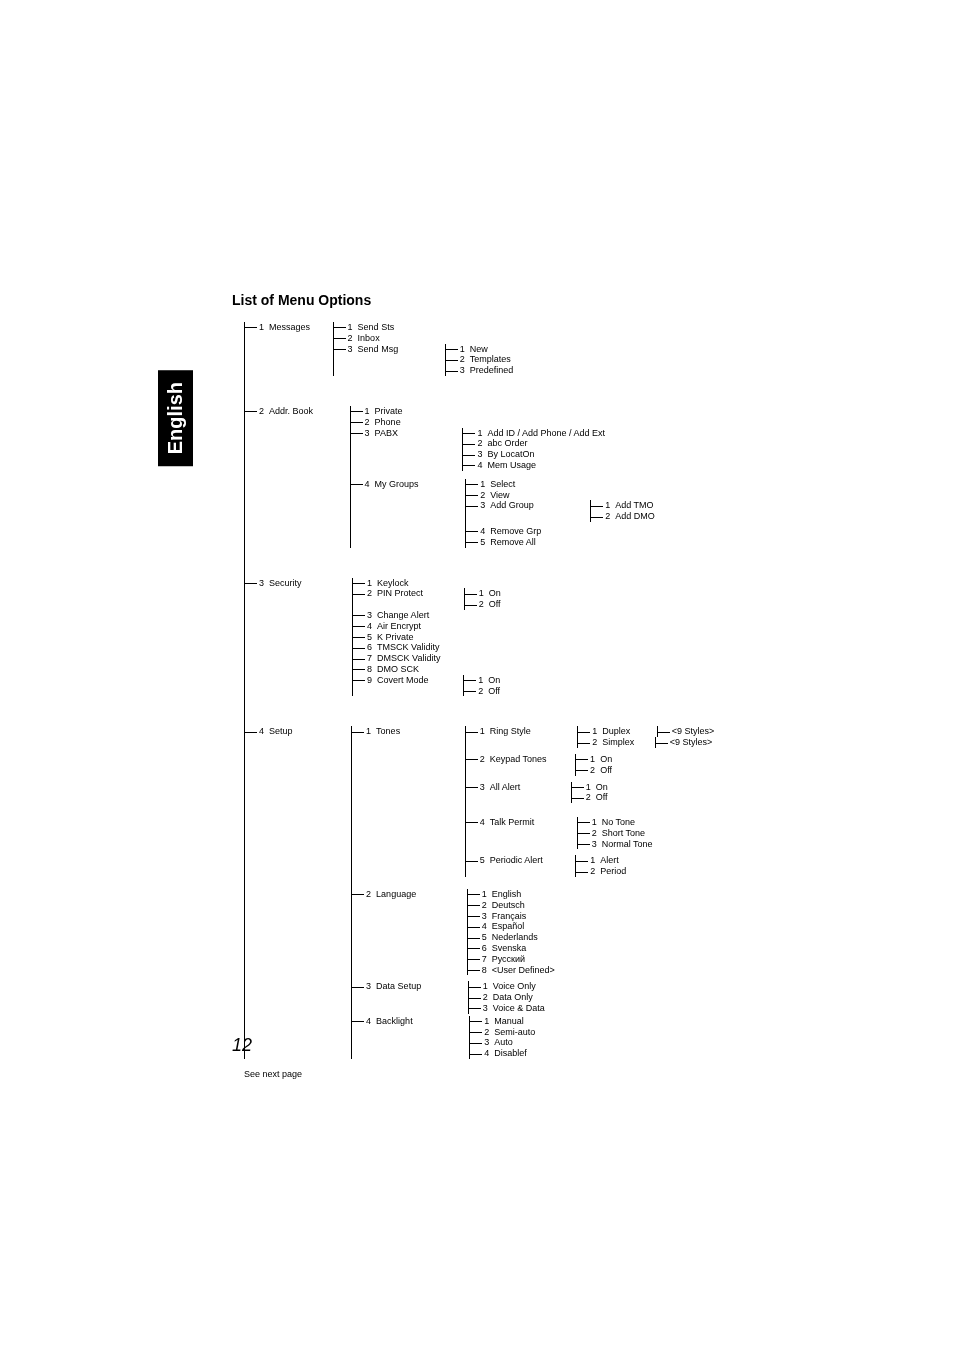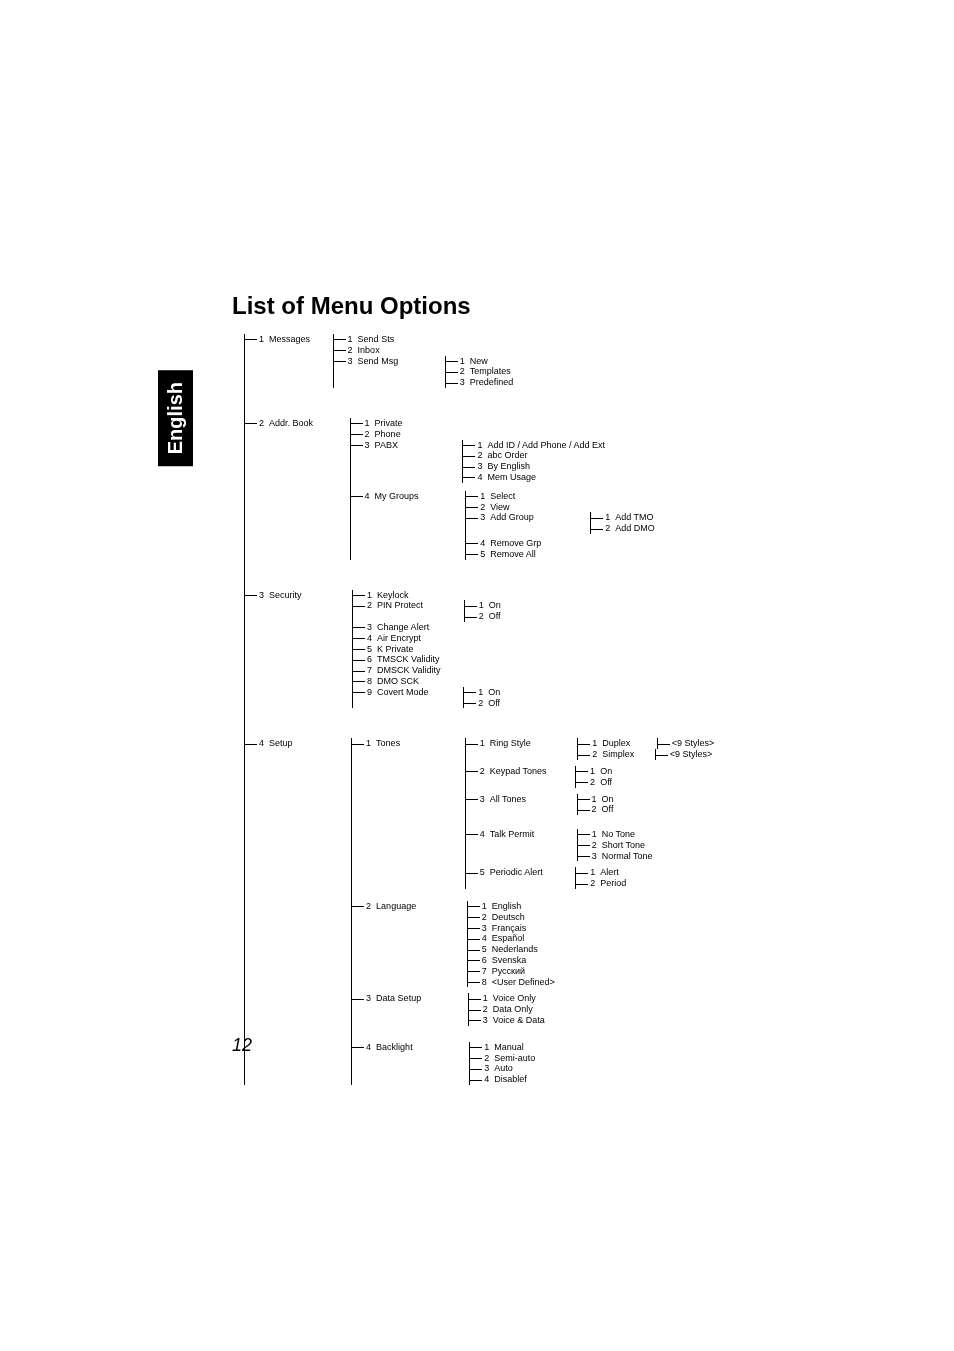--- a/index.html
+++ b/index.html
@@ -20,34 +20,34 @@
     font-weight: bold;
     font-size: 20px;
     writing-mode: vertical-rl;
     padding: 12px 6px;
     transform: rotate(180deg);
   }
   .title {
     position: absolute;
     left: 232px;
     top: 292px;
-    font-size: 24px;
+    font-size: 14px;
     font-weight: bold;
   }
   .page-num {
     position: absolute;
     left: 232px;
     bottom: 295px;
     font-style: italic;
     font-size: 18px;
   }
   .tree {
     position: absolute;
     left: 244px;
-    top: 334px;
+    top: 322px;
     width: 700px;
     font-size: 9px;
     line-height: 1.2;
   }
   .node {
     position: relative;
     padding-left: 14px;
     border-left: 1px solid #000;
   }
   .node.root {
@@ -113,21 +113,21 @@
       <div class="row">
         <span class="inline-gap"><span>2</span>&nbsp;&nbsp;<span>Addr. Book</span></span>
         <span class="sub" style="margin-left:34px">
           <span class="row" style="display:block"><span>1</span>&nbsp;&nbsp;<span>Private</span></span>
           <span class="row" style="display:block"><span>2</span>&nbsp;&nbsp;<span>Phone</span></span>
           <span class="row" style="display:block">
             <span class="inline-gap"><span>3</span>&nbsp;&nbsp;<span>PABX</span></span>
             <span class="sub" style="margin-left:62px">
               <span class="row" style="display:block"><span>1</span>&nbsp;&nbsp;<span>Add ID / Add Phone / Add Ext</span></span>
               <span class="row" style="display:block"><span>2</span>&nbsp;&nbsp;<span>abc Order</span></span>
-              <span class="row" style="display:block"><span>3</span>&nbsp;&nbsp;<span>By English</span></span>
+              <span class="row" style="display:block"><span>3</span>&nbsp;&nbsp;<span>By LocatOn</span></span>
               <span class="row" style="display:block"><span>4</span>&nbsp;&nbsp;<span>Mem Usage</span></span>
             </span>
           </span>
           <span class="row" style="display:block;margin-top:8px">
             <span class="inline-gap"><span>4</span>&nbsp;&nbsp;<span>My Groups</span></span>
             <span class="sub" style="margin-left:44px">
               <span class="row" style="display:block"><span>1</span>&nbsp;&nbsp;<span>Select</span></span>
               <span class="row" style="display:block"><span>2</span>&nbsp;&nbsp;<span>View</span></span>
               <span class="row" style="display:block">
                 <span class="inline-gap"><span>3</span>&nbsp;&nbsp;<span>Add Group</span></span>
@@ -199,21 +199,21 @@
                 </span>
               </span>
               <span class="row" style="display:block;margin-top:6px">
                 <span class="inline-gap"><span>2</span>&nbsp;&nbsp;<span>Keypad Tones</span></span>
                 <span class="sub" style="margin-left:26px">
                   <span class="row" style="display:block"><span>1</span>&nbsp;&nbsp;<span>On</span></span>
                   <span class="row" style="display:block"><span>2</span>&nbsp;&nbsp;<span>Off</span></span>
                 </span>
               </span>
               <span class="row" style="display:block;margin-top:6px">
-                <span class="inline-gap"><span>3</span>&nbsp;&nbsp;<span>All Tones</span></span>
+                <span class="inline-gap"><span>3</span>&nbsp;&nbsp;<span>All Alert</span></span>
                 <span class="sub" style="margin-left:48px">
                   <span class="row" style="display:block"><span>1</span>&nbsp;&nbsp;<span>On</span></span>
                   <span class="row" style="display:block"><span>2</span>&nbsp;&nbsp;<span>Off</span></span>
                 </span>
               </span>
               <span class="row" style="display:block;margin-top:14px">
                 <span class="inline-gap"><span>4</span>&nbsp;&nbsp;<span>Talk Permit</span></span>
                 <span class="sub" style="margin-left:40px">
                   <span class="row" style="display:block"><span>1</span>&nbsp;&nbsp;<span>No Tone</span></span>
                   <span class="row" style="display:block"><span>2</span>&nbsp;&nbsp;<span>Short Tone</span></span>
@@ -246,29 +246,30 @@
           
           <span class="row" style="display:block;margin-top:6px">
             <span class="inline-gap"><span>3</span>&nbsp;&nbsp;<span>Data Setup</span></span>
             <span class="sub" style="margin-left:44px">
               <span class="row" style="display:block"><span>1</span>&nbsp;&nbsp;<span>Voice Only</span></span>
               <span class="row" style="display:block"><span>2</span>&nbsp;&nbsp;<span>Data Only</span></span>
               <span class="row" style="display:block"><span>3</span>&nbsp;&nbsp;<span>Voice &amp; Data</span></span>
             </span>
           </span>
           
-          <span class="row" style="display:block;margin-top:16px">
+          <span class="row" style="display:block;margin-top:2px">
             <span class="inline-gap"><span>4</span>&nbsp;&nbsp;<span>Backlight</span></span>
             <span class="sub" style="margin-left:54px">
               <span class="row" style="display:block"><span>1</span>&nbsp;&nbsp;<span>Manual</span></span>
               <span class="row" style="display:block"><span>2</span>&nbsp;&nbsp;<span>Semi-auto</span></span>
               <span class="row" style="display:block"><span>3</span>&nbsp;&nbsp;<span>Auto</span></span>
               <span class="row" style="display:block"><span>4</span>&nbsp;&nbsp;<span>Disablef</span></span>
             </span>
           </span>
         </span>
       </div>
     </div>
 
   </div>
+  <div class="footnote">See next page</div>
 </div>
 
 <div class="page-num">12</div>
 
 </body></html>

